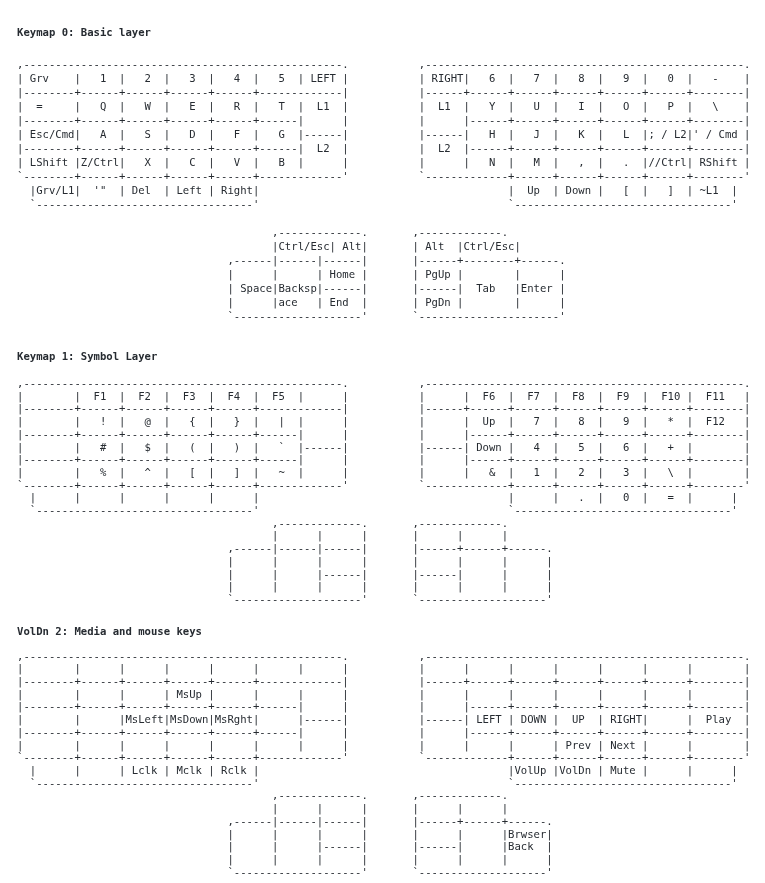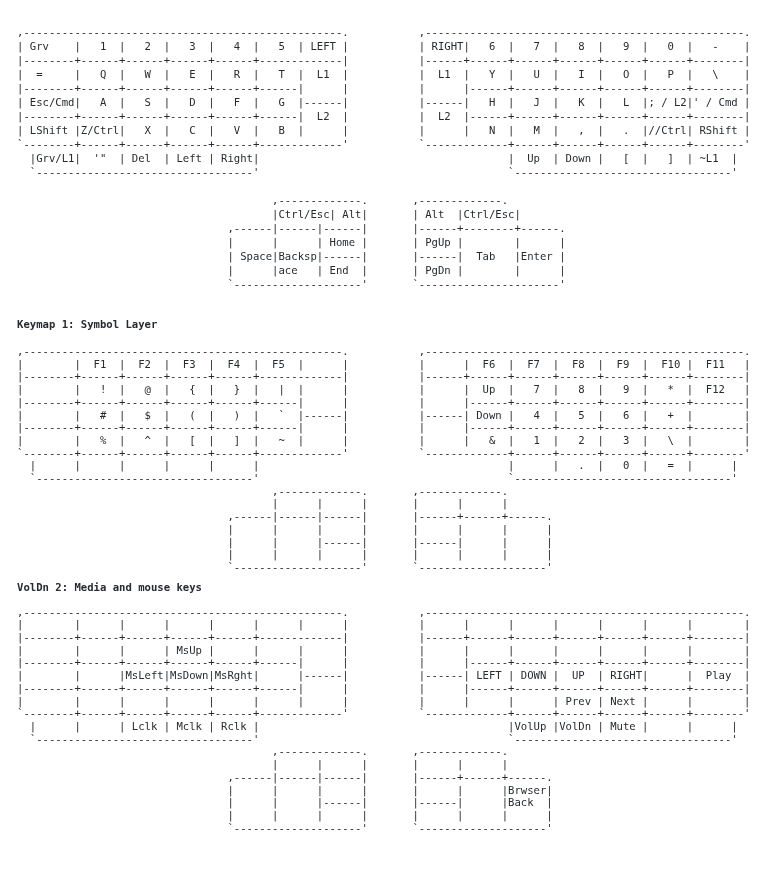--- a/index.html
+++ b/index.html
@@ -25,28 +25,29 @@
     font-family: inherit;
     font-size: 10.6px;
     white-space: pre;
   }
   .sec0 pre.km-art { line-height: 14px; }
   .sec1 pre.km-art, .sec2 pre.km-art { line-height: 12.7px; }
   .sec0 .km-title { margin-bottom: 18px; }
   .sec1 .km-title { margin-bottom: 14px; }
   .sec2 .km-title { margin-bottom: 12px; }
   .sec0 { margin-bottom: 26px; }
-  .sec1 { margin-bottom: 6px; }
+  .sec1 { margin-bottom: 18px; }
 </style>
 </head>
 <body style="background: rgb(255, 255, 255); color: rgb(38, 43, 49);">
 
 <div class="doc">
 
   <section class="sec0">
+    <div class="km-title">Keymap 0: Basic layer</div>
     <pre class="km-art">,--------------------------------------------------.           ,--------------------------------------------------.
 | Grv    |   1  |   2  |   3  |   4  |   5  | LEFT |           | RIGHT|   6  |   7  |   8  |   9  |   0  |   -    |
 |--------+------+------+------+------+-------------|           |------+------+------+------+------+------+--------|
 |  =     |   Q  |   W  |   E  |   R  |   T  |  L1  |           |  L1  |   Y  |   U  |   I  |   O  |   P  |   \    |
 |--------+------+------+------+------+------|      |           |      |------+------+------+------+------+--------|
 | Esc/Cmd|   A  |   S  |   D  |   F  |   G  |------|           |------|   H  |   J  |   K  |   L  |; / L2|' / Cmd |
 |--------+------+------+------+------+------|  L2  |           |  L2  |------+------+------+------+------+--------|
 | LShift |Z/Ctrl|   X  |   C  |   V  |   B  |      |           |      |   N  |   M  |   ,  |   .  |//Ctrl| RShift |
 `--------+------+------+------+------+-------------'           `-------------+------+------+------+------+--------'
   |Grv/L1|  '"  | Del  | Left | Right|                                       |  Up  | Down |   [  |   ]  | ~L1  |

